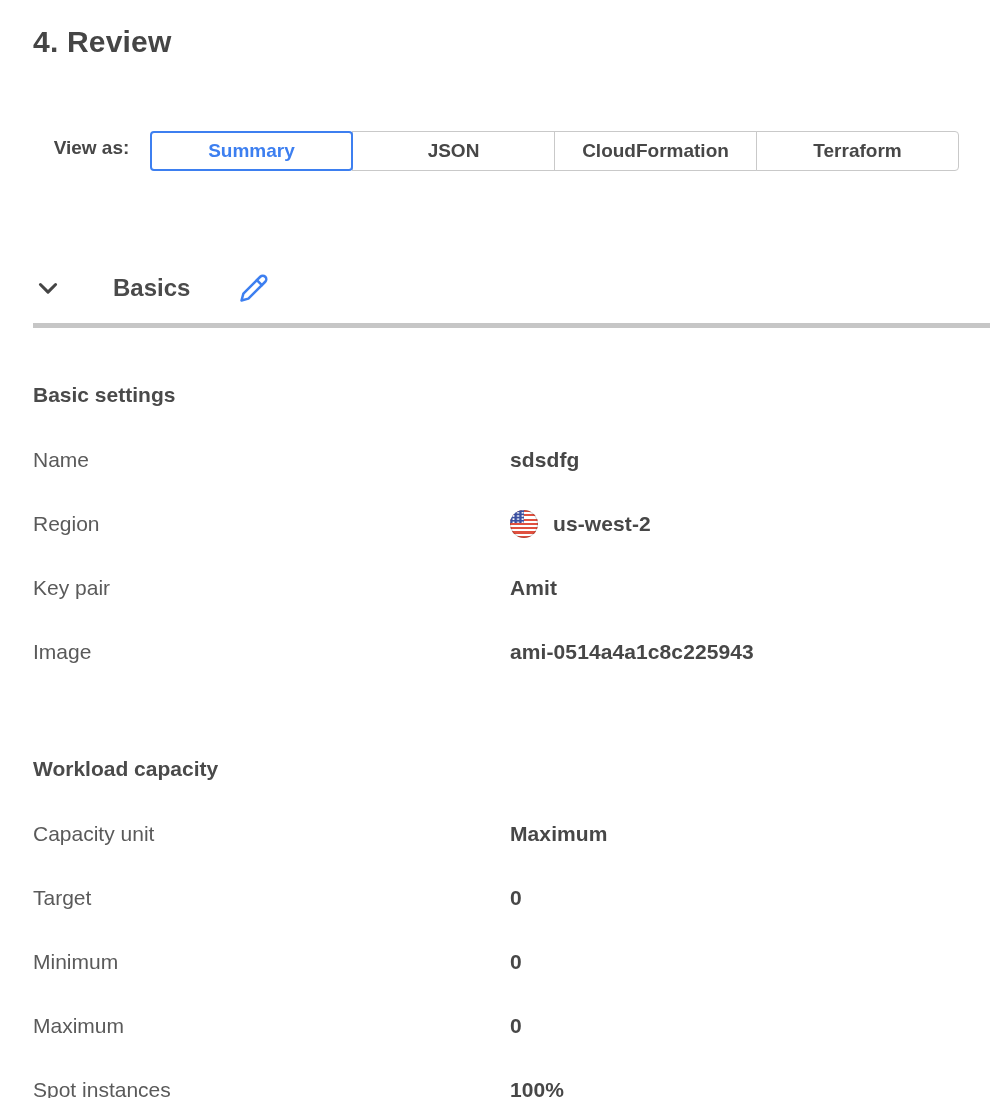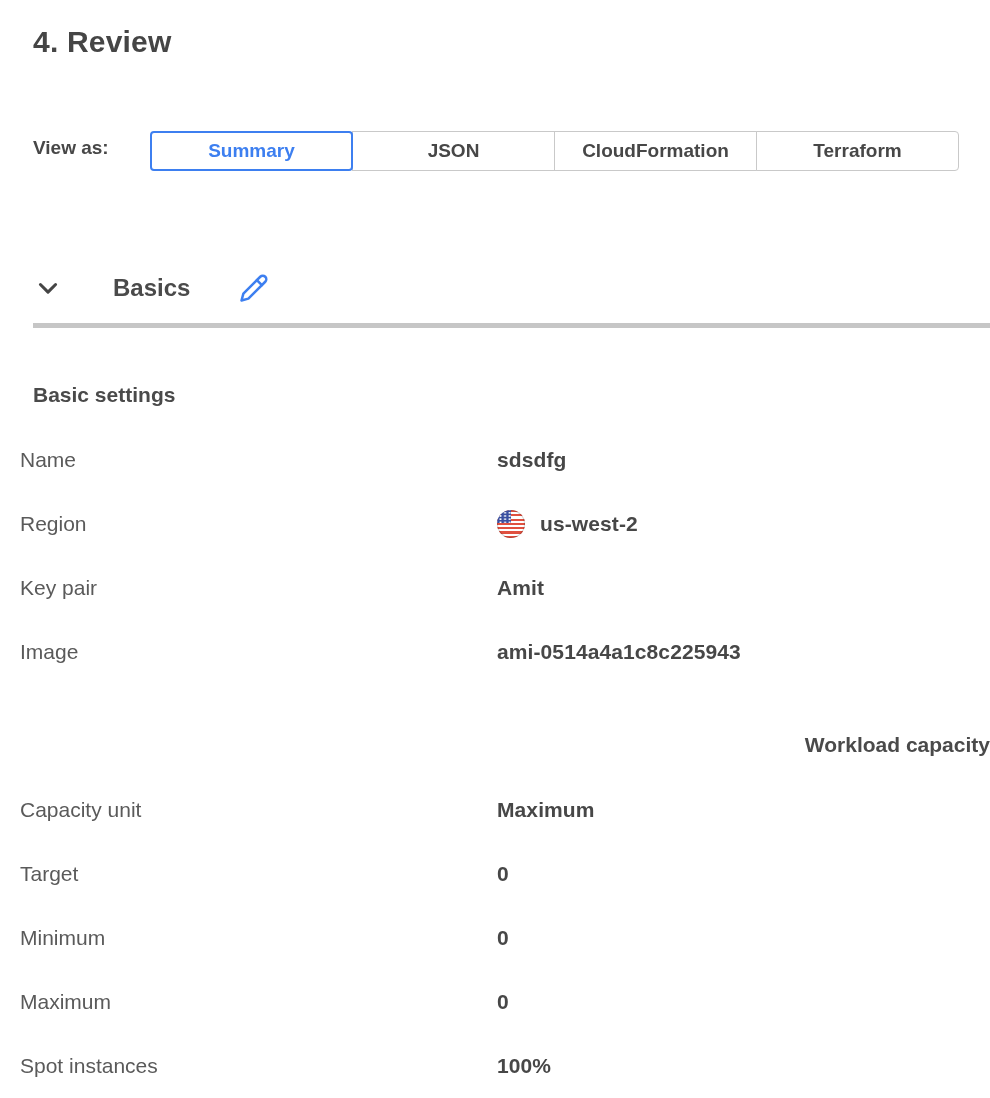--- a/index.html
+++ b/index.html
@@ -13,21 +13,21 @@
   .page { position: relative; width: 990px; height: 1098px; background: #fff; }
 
   .page-title {
     margin: 22px 0 0 33px;
     font-size: 30px; font-weight: 700; color: #454545;
     line-height: 40px; letter-spacing: 0.2px;
   }
 
   
   .view-as-row { display: flex; align-items: center; margin: 62px 0 0 33px; }
-  .view-as-label { width: 117px; font-size: 19px; font-weight: 700; color: #474747; }
+  .view-as-label { width: 117px; font-size: 19px; font-weight: 700; color: #474747; text-align: center; }
   .tab-group { display: flex; }
   .tab {
     width: 203px; height: 40px;
     background: #fff;
     border: 1px solid #c9c9c9;
     font-family: inherit; font-size: 19px; font-weight: 700; color: #474747;
     cursor: pointer; position: relative; margin-top: 7px;
   }
   .tab + .tab { margin-left: -1px; }
   .tab.selected {
@@ -45,23 +45,23 @@
   .section-divider {
     margin: 18px 0 0 33px; width: 957px; height: 5px;
     background: #c6c6c6; border: none;
   }
 
   
   .group-heading {
     margin: 54px 0 0 33px;
     font-size: 21px; font-weight: 700; color: #4a4a4a; line-height: 26px;
   }
-  .group-heading.second { margin-top: 48px; text-align: right; }
+  .group-heading.second { margin-top: 72px; }
   .rows { margin-top: 20px; }
-  .row { display: flex; align-items: center; height: 64px; padding-left: 20px; }
+  .row { display: flex; align-items: center; height: 64px; padding-left: 33px; }
   .row .label { width: 477px; font-size: 21px; font-weight: 400; color: #5a5a5a; }
   .row .value { display: flex; align-items: center; font-size: 21px; font-weight: 700; color: #474747; letter-spacing: 0.1px; }
 
   
   .us-flag {
     width: 28px; height: 28px; border-radius: 50%;
     position: relative; overflow: hidden; flex: none;
     background: repeating-linear-gradient(180deg, #e0503f 0 2.15px, #ffffff 2.15px 4.3px);
     box-shadow: inset 0 0 0 1px rgba(0,0,0,0.18);
     margin-right: 15px;

